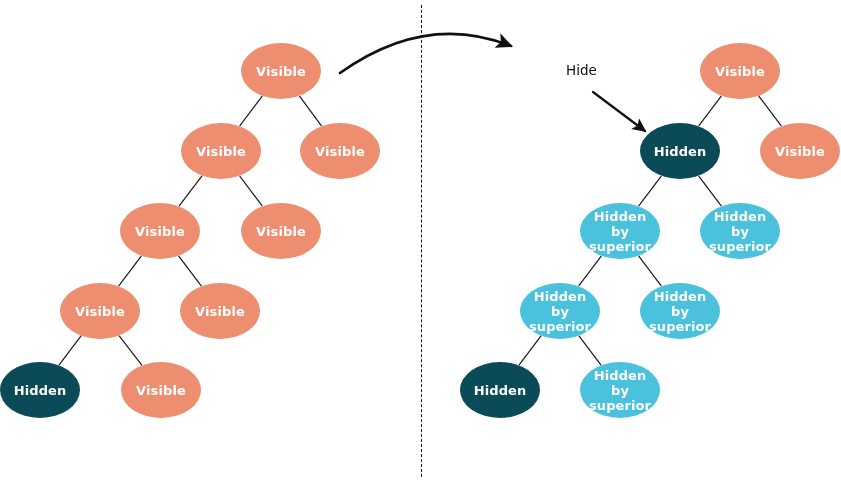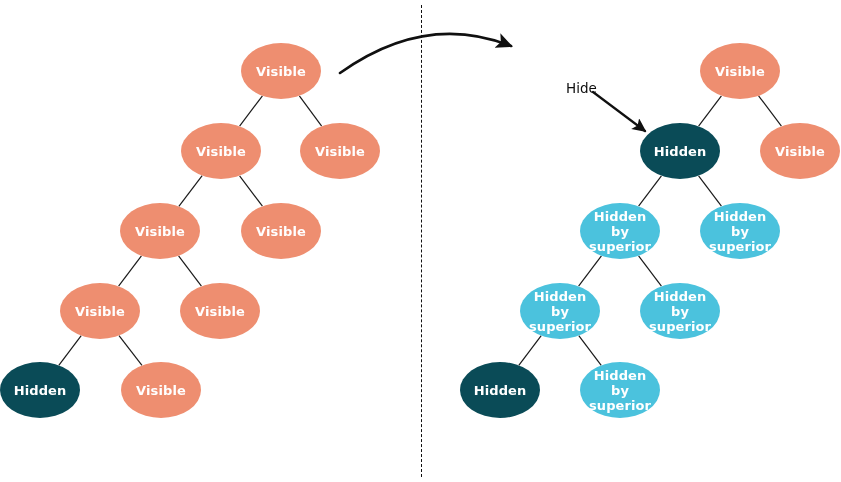--- a/index.html
+++ b/index.html
@@ -157,15 +157,15 @@
       </div>
       <div class="node" style="left: 460px; top: 362px; width: 80px; height: 56px; background: rgb(10, 75, 87); color: rgb(255, 255, 255);">
         <span class="node-label">Hidden</span>
       </div>
       <div class="node" style="left: 580px; top: 362px; width: 80px; height: 56px; background: rgb(75, 194, 221); color: rgb(255, 255, 255);">
         <span class="node-label">Hidden by
 superior</span>
       </div>
     </div>
 
-  <div class="anno-label" id="hide-label" style="left: 566px; top: 80px; color: rgb(13, 13, 13);">Hide</div>
+  <div class="anno-label" id="hide-label" style="left: 566px; top: 62px; color: rgb(13, 13, 13);">Hide</div>
 
 </div>
 
 </body></html>

